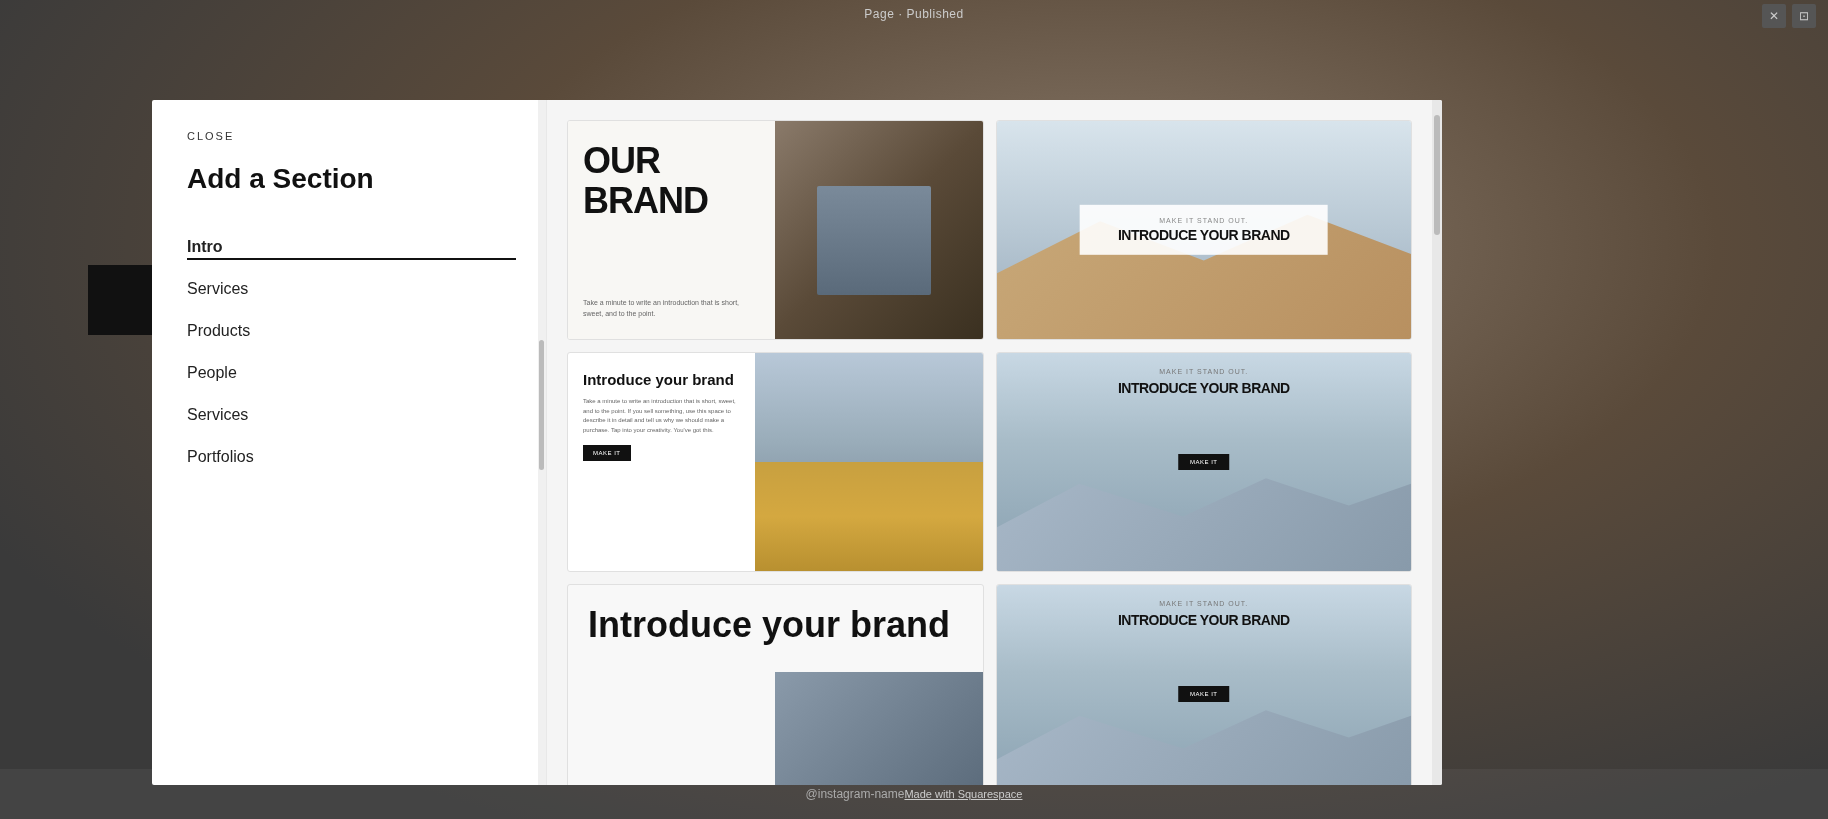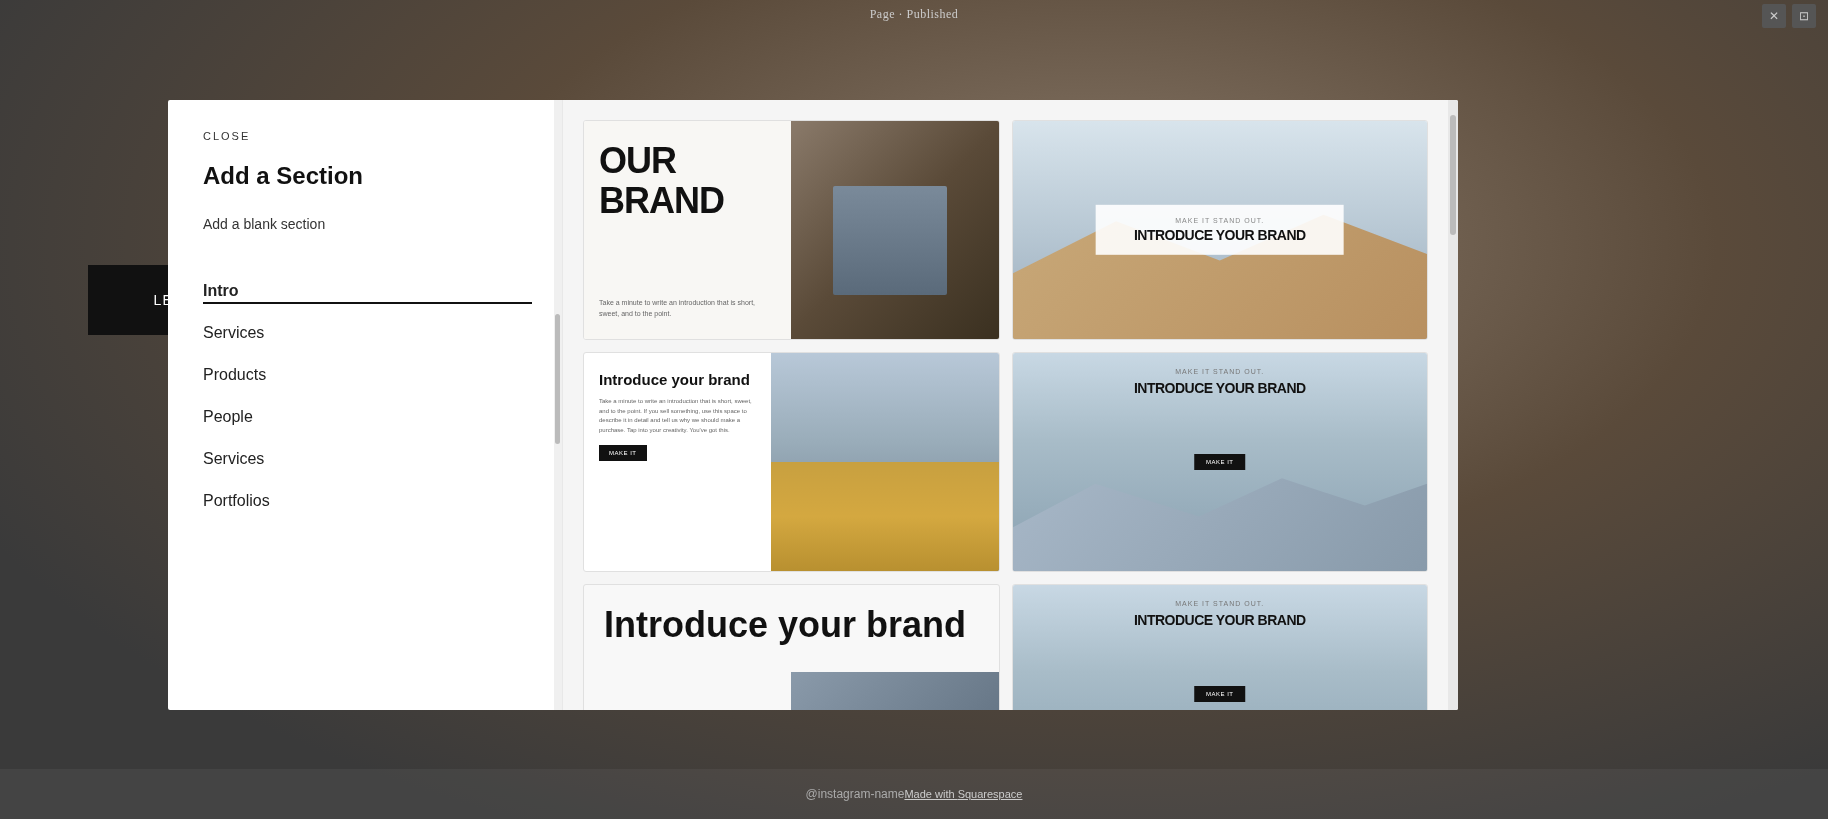--- a/index.html
+++ b/index.html
@@ -50,21 +50,20 @@
       display: flex;
       align-items: center;
       justify-content: center;
       z-index: 2;
     }
 
     .page-status {
       color: #ccc;
       font-size: 12px;
       letter-spacing: 0.5px;
-      font-family: Liberation Serif, serif;
     }
 
     
     .top-right-icons {
       position: absolute;
       top: 4px;
       right: 12px;
       display: flex;
       gap: 6px;
       z-index: 3;
@@ -78,23 +77,23 @@
       display: flex;
       align-items: center;
       justify-content: center;
       cursor: pointer;
     }
 
     
     .modal {
       position: absolute;
       top: 100px;
-      left: 168px;
+      left: 152px;
       width: 1290px;
-      height: 610px;
+      height: 685px;
       background: #fff;
       z-index: 10;
       display: flex;
       border-radius: 2px;
       overflow: hidden;
     }
 
     
     .sidebar {
       width: 395px;
@@ -110,24 +109,24 @@
     .close-label {
       font-size: 11px;
       letter-spacing: 2px;
       color: #333;
       text-transform: uppercase;
       cursor: pointer;
       margin-bottom: 20px;
     }
 
     .add-section-title {
-      font-size: 24px;
+      font-size: 28px;
       font-weight: 600;
       color: #111;
-      margin-bottom: 17px;
+      margin-bottom: 30px;
       line-height: 1.2;
     }
 
     .blank-section-btn {
       font-size: 14px;
       color: #333;
       cursor: pointer;
       margin-bottom: 30px;
       padding: 8px 0;
     }
@@ -545,21 +544,20 @@
 </div>
 
 <div class="modal">
 
   <div class="sidebar">
 
     <span class="close-label">CLOSE</span>
 
     <h2 class="add-section-title">Add a Section</h2>
 
-    <div class="blank-section-btn">Add a blank section</div>
 
     <nav class="nav-list">
       <button class="nav-item active">Intro</button>
       <button class="nav-item">Services</button>
       <button class="nav-item">Products</button>
       <button class="nav-item">People</button>
       <button class="nav-item">Services</button>
       <button class="nav-item">Portfolios</button>
     </nav>
 

